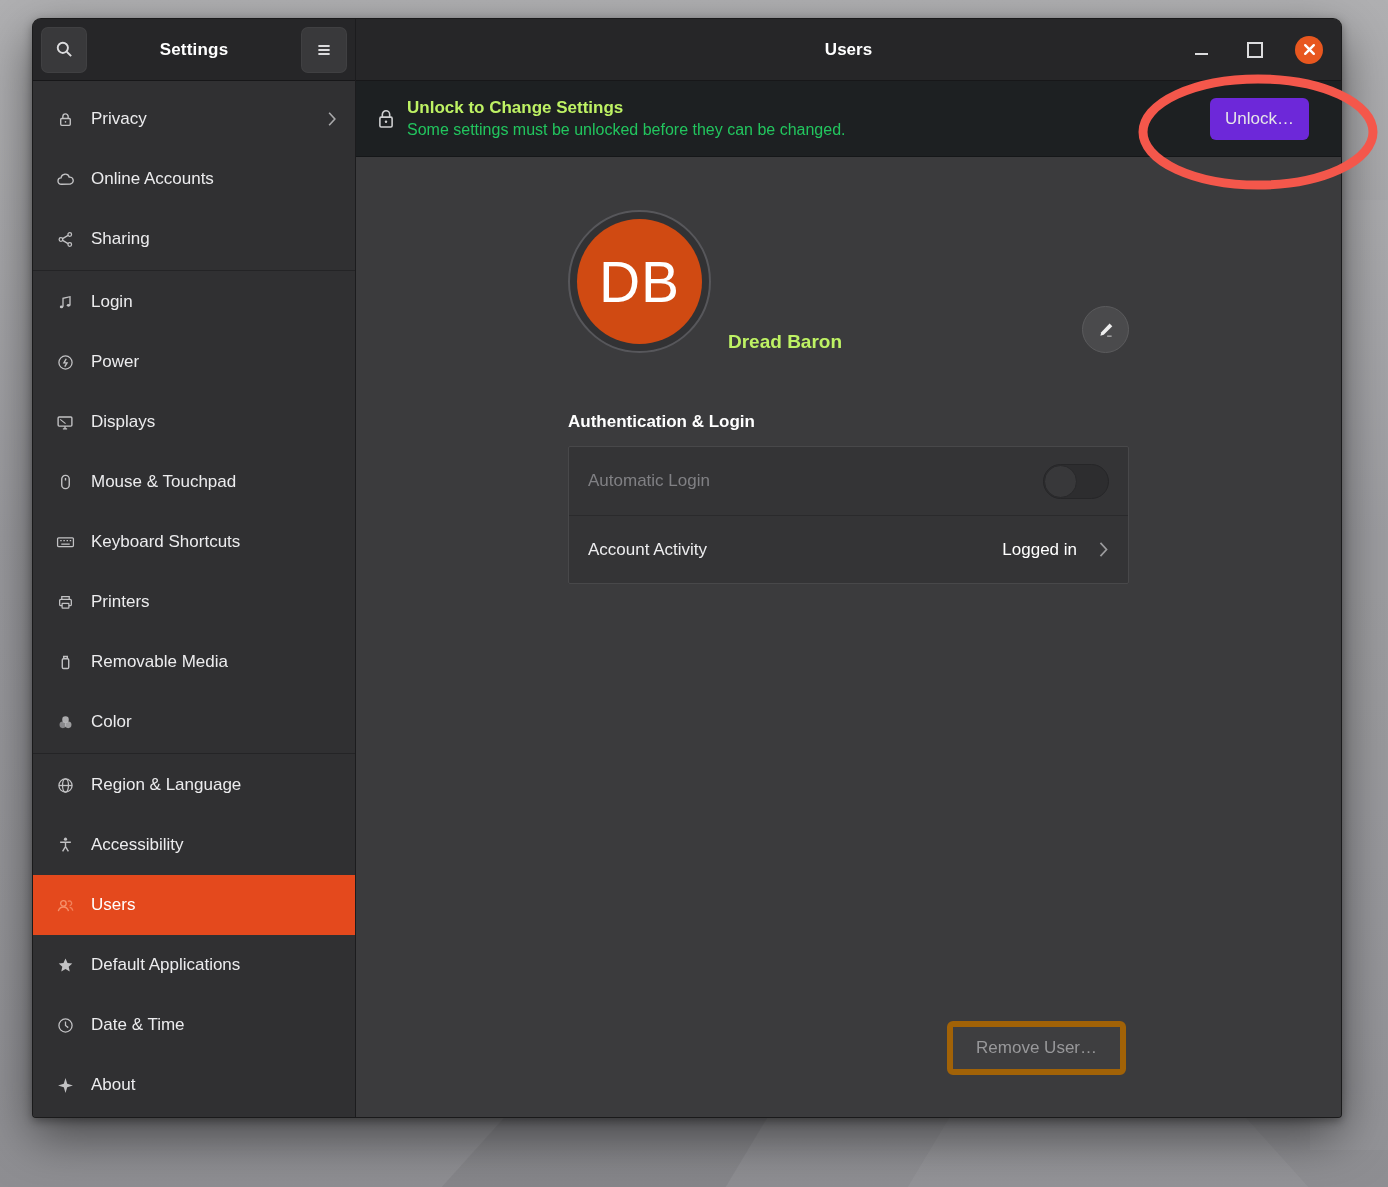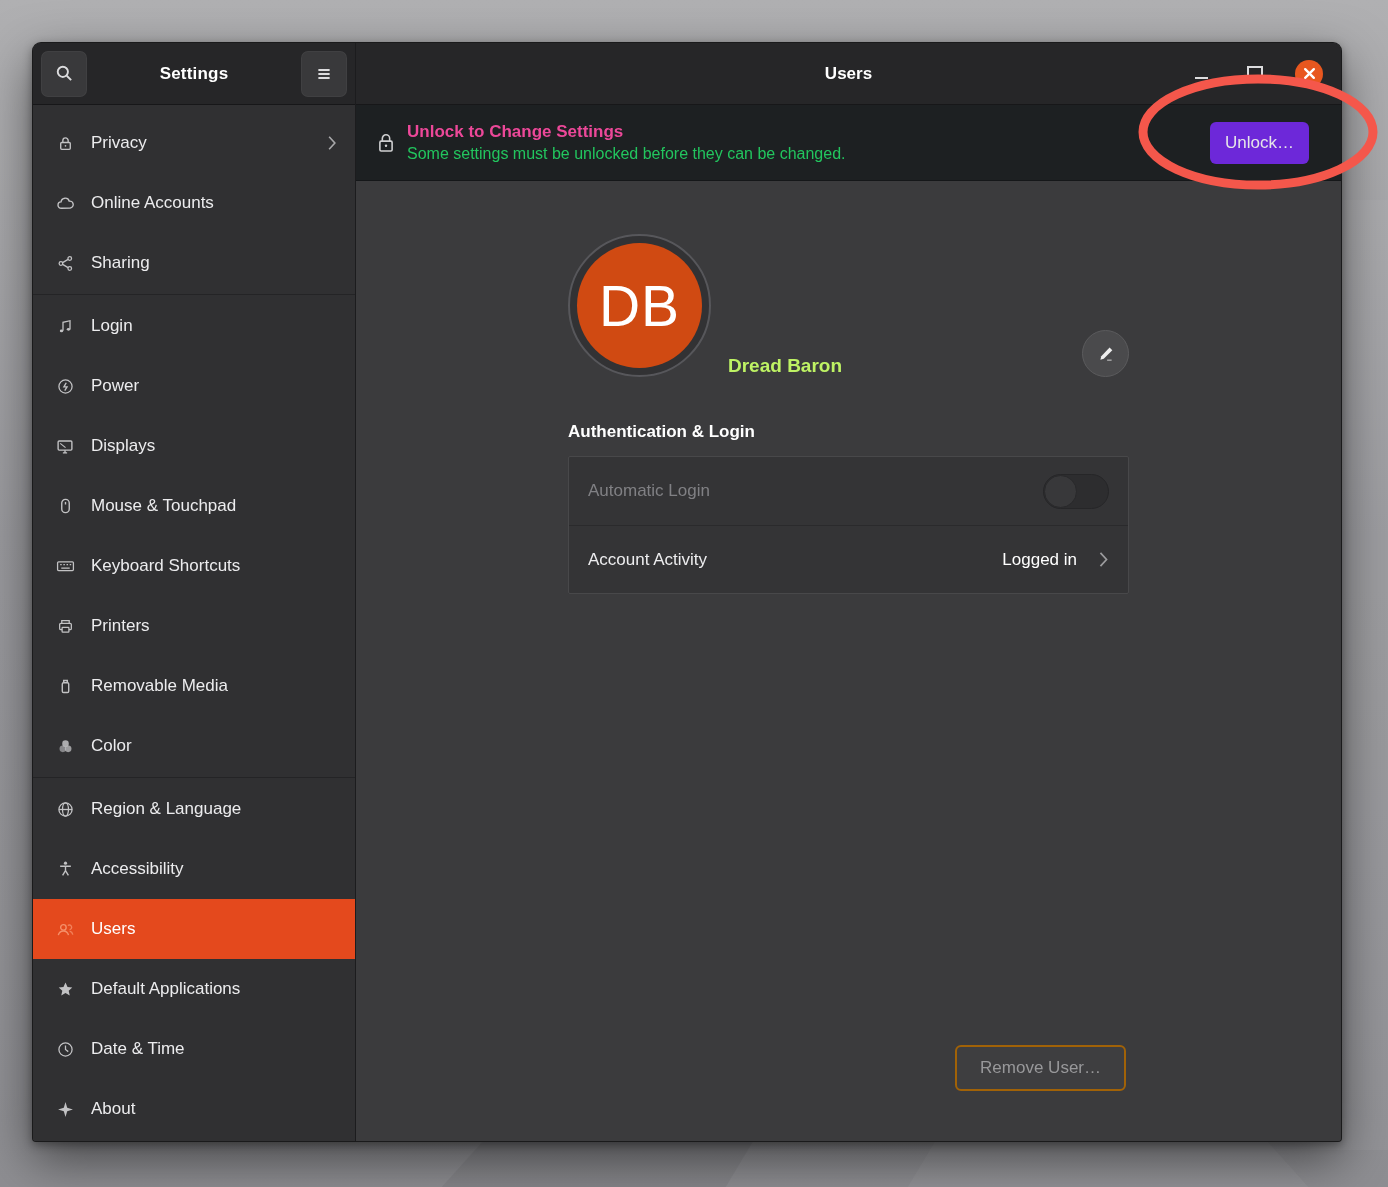--- a/index.html
+++ b/index.html
@@ -16,21 +16,21 @@
     background: linear-gradient(180deg, #b0b0b2 0%, #9a9a9e 45%, #8e8e92 100%);
     overflow:hidden;
   }
   .bg-shape { position:absolute; }
   .bg-s1 { left:430px; top:1080px; width:360px; height:120px; background:rgba(0,0,0,0.05); clip-path:polygon(30% 0,100% 0,80% 100%,0 100%); }
   .bg-s2 { left:900px; top:1060px; width:420px; height:140px; background:rgba(255,255,255,0.05); clip-path:polygon(20% 0,70% 0,100% 100%,0 100%); }
   .bg-s3 { left:1310px; top:200px; width:90px; height:950px; background:rgba(255,255,255,0.04); }
 
   
   .window {
-    position:absolute; left:32px; top:42px; width:1310px; height:1100px;
+    position:absolute; left:32px; top:18px; width:1310px; height:1100px;
     border-radius:9px 9px 4px 4px;
     box-shadow: 0 18px 50px rgba(0,0,0,.5), 0 3px 10px rgba(0,0,0,.35);
     display:flex;
     overflow:hidden;
     background:#3b3b3d;
     border:1px solid rgba(0,0,0,.55);
   }
 
   
   .sidebar { width:323px; min-width:323px; background:#303032; display:flex; flex-direction:column; border-right:1px solid #1c1c1e; }
@@ -69,21 +69,21 @@
   .wc-min  { font-size:0; } .wc-min::after { content:""; width:13px; height:2px; background:#dcdcde; display:block; margin-top:8px;}
   .wc-max::after { content:""; width:12px; height:12px; border:2px solid #dcdcde; display:block; }
   .wc-close { width:28px; height:28px; border-radius:50%; background:var(--close-button,#e8571f); }
 
   
   .unlock-banner {
     height:76px; background:#1d2022; border-bottom:1px solid #151719;
     display:flex; align-items:center; padding:0 18px 0 20px; gap:11px;
   }
   .unlock-texts { flex:1; }
-  .unlock-title { color:#ec4899; font-weight:bold; font-size:17px; line-height:1.35; }
+  .unlock-title { color:#bef264; font-weight:bold; font-size:17px; line-height:1.35; }
   .unlock-sub { color:#22c55e; font-size:16px; line-height:1.3; }
   .unlock-btn {
     background:#6d28d9; color:#e6e6e8; border:none; border-radius:6px;
     font-size:17px; padding:11px 15px; cursor:pointer; margin-right:14px;
     font-family:inherit;
   }
   .lock-glyph { color:#cfcfd1; display:flex; }
 
   
   .content { flex:1; background:#3b3b3d; position:relative; overflow:hidden; }
@@ -101,21 +101,21 @@
     color:#ffffff; display:flex; align-items:center; justify-content:center;
     font-size:57px; letter-spacing:1px; font-weight:normal;
   }
   .user-name { margin-left:17px; color:#bef264; font-weight:bold; font-size:19px; }
   .edit-btn {
     margin-left:auto; width:47px; height:47px; border-radius:50%;
     background:#4a4a4c; border:1px solid #5b5b5d; color:#eeeeee;
     display:flex; align-items:center; justify-content:center; cursor:pointer;
   }
 
-  .section-title { margin-top:45px; color:#ffffff; font-weight:bold; font-size:17px; }
+  .section-title { margin-top:59px; color:#ffffff; font-weight:bold; font-size:17px; }
 
   .panel {
     margin-top:14px; background:#343436; border:1px solid #48484a; border-radius:2px;
   }
   .prow { height:68px; display:flex; align-items:center; padding:0 19px; font-size:17px; color:#ededef; cursor:pointer; }
   .prow + .prow { border-top:1px solid #2a2a2c; }
   .prow .pr-label { flex:1; }
   .prow.disabled { cursor:default; }
   .prow.disabled .pr-label { color:#808084; }
   .pr-value { color:#ffffff; font-size:17px; margin-right:21px; }
@@ -126,21 +126,21 @@
     width:66px; height:35px; border-radius:18px; background:#2d2d2f;
     border:1px solid #252527; position:relative; opacity:.9;
   }
   .toggle .knob {
     position:absolute; left:0px; top:0px; width:33px; height:33px; border-radius:50%;
     background:#39393b; border:1px solid #28282a;
   }
 
   .remove-btn {
     position:absolute; right:215px; top:864px;
-    background:#3e3e40; border:2px solid #a16207; border-radius:6px;
+    background:#3e3e40; border:6px solid #a16207; border-radius:6px;
     color:#98989a; font-size:17px; padding:11px 23px; cursor:pointer;
     font-family:inherit;
   }
 
   
   .annotation { position:absolute; left:1134px; top:70px; width:248px; height:126px; pointer-events:none; z-index:10; }
 
   svg { display:block; }
 </style>
 </head>

